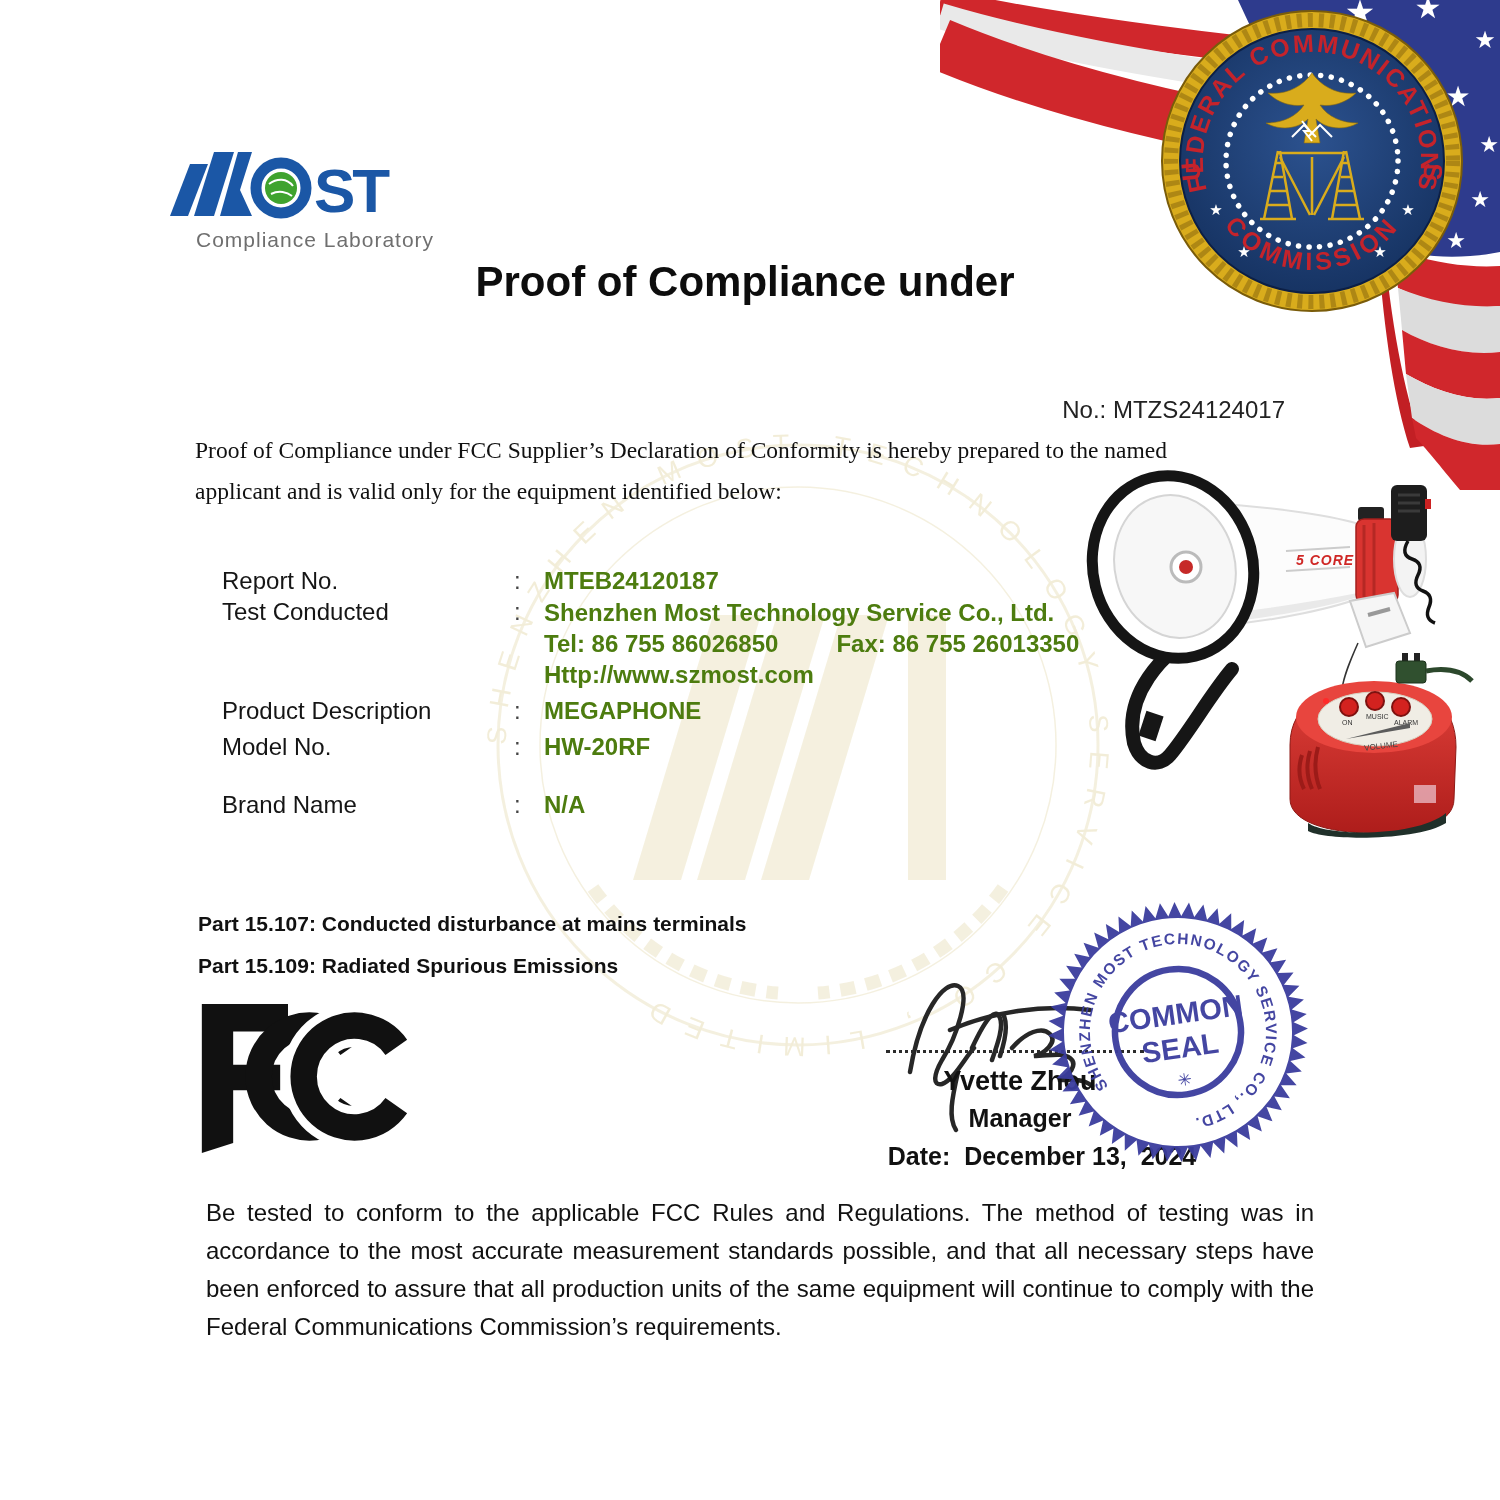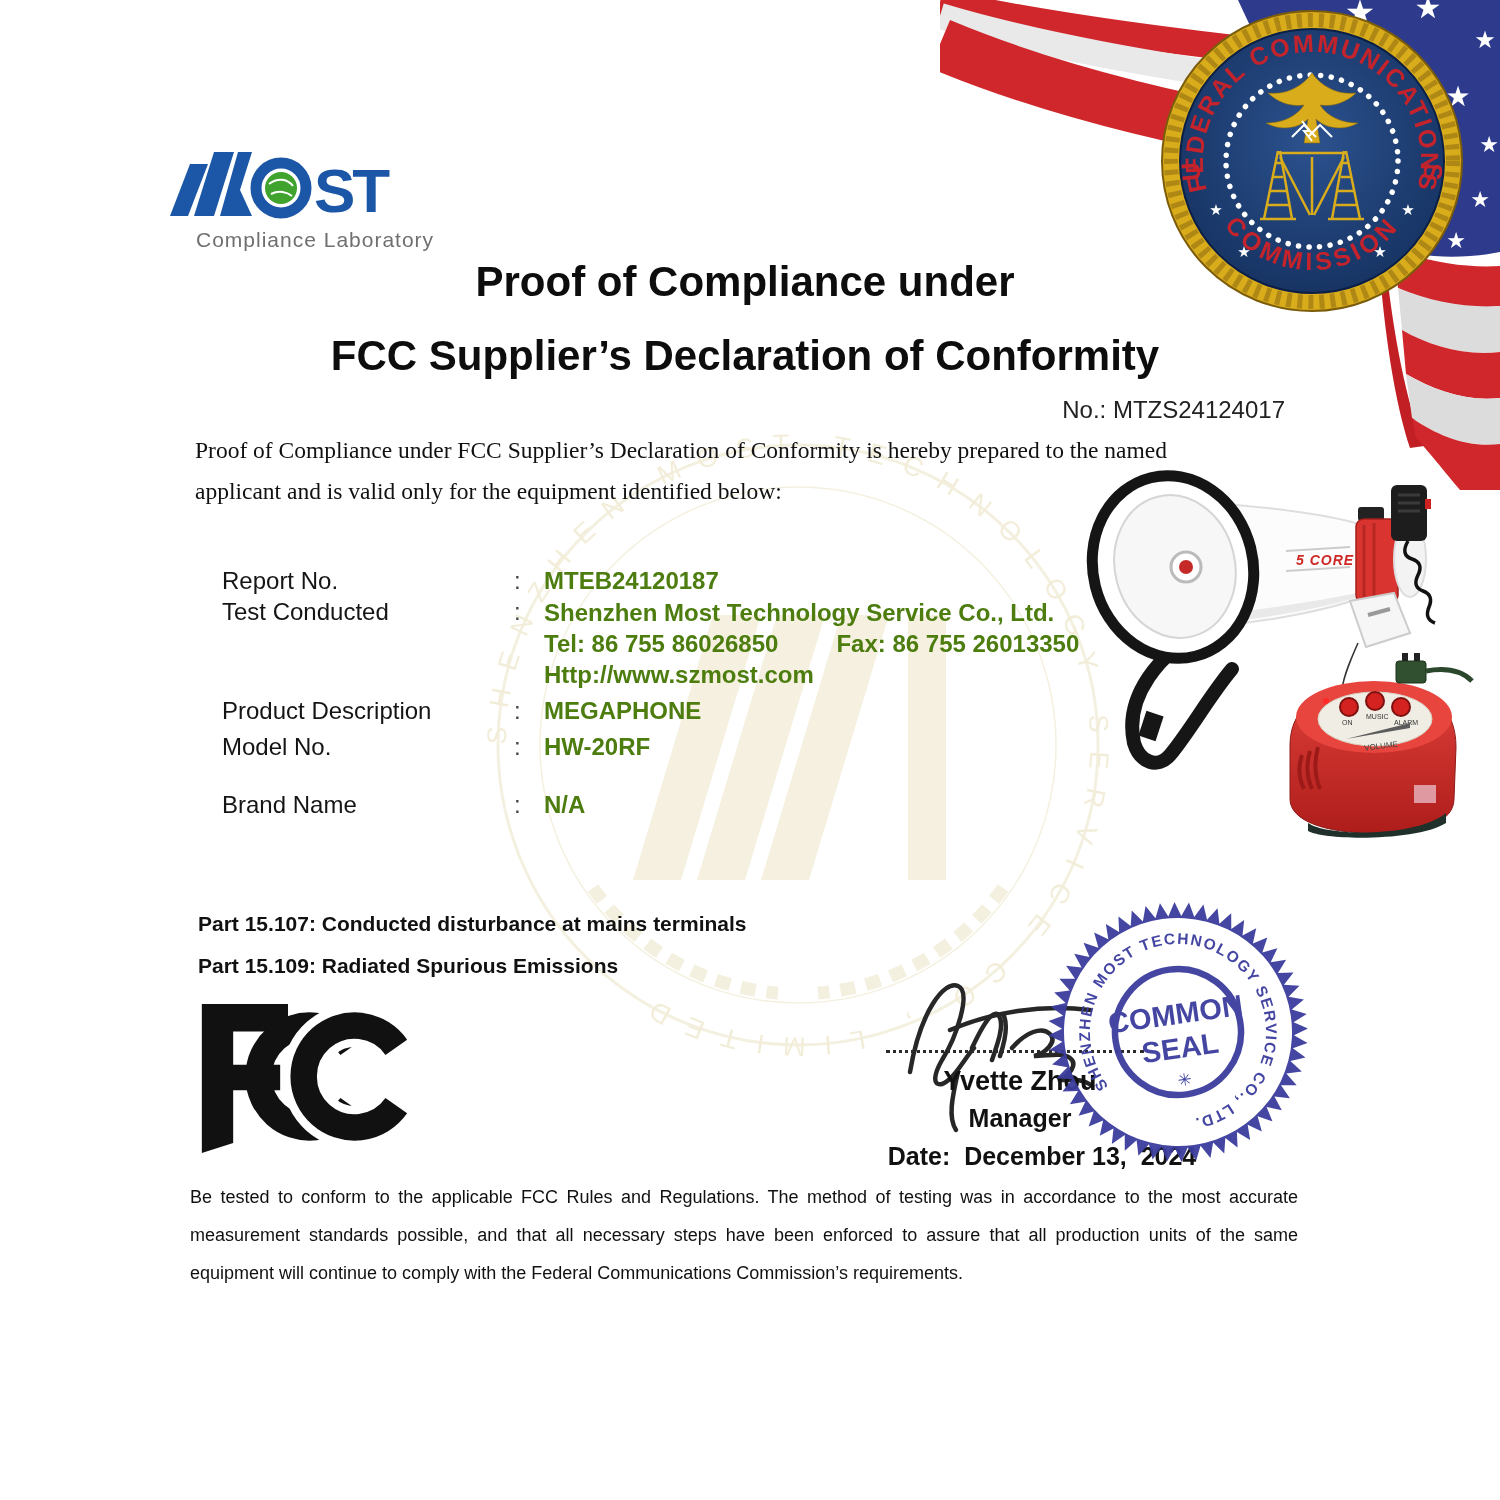--- a/index.html
+++ b/index.html
@@ -18,22 +18,22 @@
   .srow{display:flex;line-height:30px;margin-bottom:1px;}
   .srow .lbl{width:292px;flex:none;color:#151515;}
   .srow .colon{width:30px;flex:none;color:#444;}
   .srow .val{font-weight:bold;color:#4d7c0f;}
   .vline{display:block;line-height:31px;}
   .faxgap{margin-left:58px;}
   .mt6{margin-top:6px;} .mt12{margin-top:28px;}
   
   .conform{left:198px;top:834px;width:1058px;font-size:24px;line-height:39px;margin:0;z-index:3;}
   .partline{left:198px;font-size:21px;font-weight:bold;z-index:3;}
-  .closing{left:190px;top:1178px;width:1108px;font-size:18px;line-height:38px;
-           text-align:justify;margin:0;z-index:3;}
+  .closing{left:190px;top:1178px;width:1108px;font-size:24px;line-height:38px;
+           text-align:justify;margin:16px;z-index:3;}
   
   .sig-line{left:886px;top:1036px;width:258px;height:14px;border-bottom:3px dotted #2b2b2b;z-index:4;}
   .sig-name{left:890px;top:1066px;width:260px;text-align:center;font-size:27px;font-weight:bold;z-index:4;}
   .sig-role{left:890px;top:1104px;width:260px;text-align:center;font-size:25px;font-weight:bold;z-index:4;}
   .sig-date{left:842px;top:1142px;width:400px;text-align:center;font-size:25px;font-weight:bold;
             white-space:pre;z-index:4;}
   .seal-rot{transform:rotate(-8deg);opacity:.95;z-index:5;}
   .wm{z-index:1;opacity:.55;}
   svg text{font-family:"Liberation Sans",sans-serif;}
 </style>
@@ -121,21 +121,20 @@
       <polygon points="52,66 70,2 84,2 72,40 84,66"></polygon>
     </g>
     <circle cx="113" cy="38" r="25" fill="none" stroke="#1b57a6" stroke-width="11"></circle>
     <circle cx="113" cy="38" r="16" fill="#3fa32e"></circle>
     <path d="M101,34 C109,28 119,28 125,36 M103,44 C111,40 119,42 124,46" stroke="#fff" stroke-width="2" fill="none"></path>
     <text x="146" y="62" font-size="62" font-weight="bold" fill="#1b57a6" letter-spacing="-3">ST</text>
   </svg>
   <div class="abs brand-sub">Compliance Laboratory</div>
 
   <div class="abs title-line" style="top:258px;">Proof of Compliance under</div>
-  <div class="abs title-line" style="top:332px;">FCC Supplier’s Declaration of Conformity</div>
   <div class="abs doc-no">No.: MTZS24124017</div>
 
   <p class="abs intro">Proof of Compliance under FCC Supplier’s Declaration of Conformity is hereby prepared to the named applicant and is valid only for the equipment identified below:</p>
 
   <svg class="abs wm" style="left:478px;top:425px;" width="640" height="640" viewBox="0 0 640 640">
     <defs>
         <path id="wmArc" d="M28,320 A292,292 0 1 1 612,320 A292,292 0 1 1 28,320" fill="none"></path>
       </defs>
     <circle cx="320" cy="320" r="300" fill="none" stroke="#ece4c6" stroke-width="3"></circle>
     <circle cx="320" cy="320" r="258" fill="none" stroke="#ece4c6" stroke-width="1.5"></circle>

